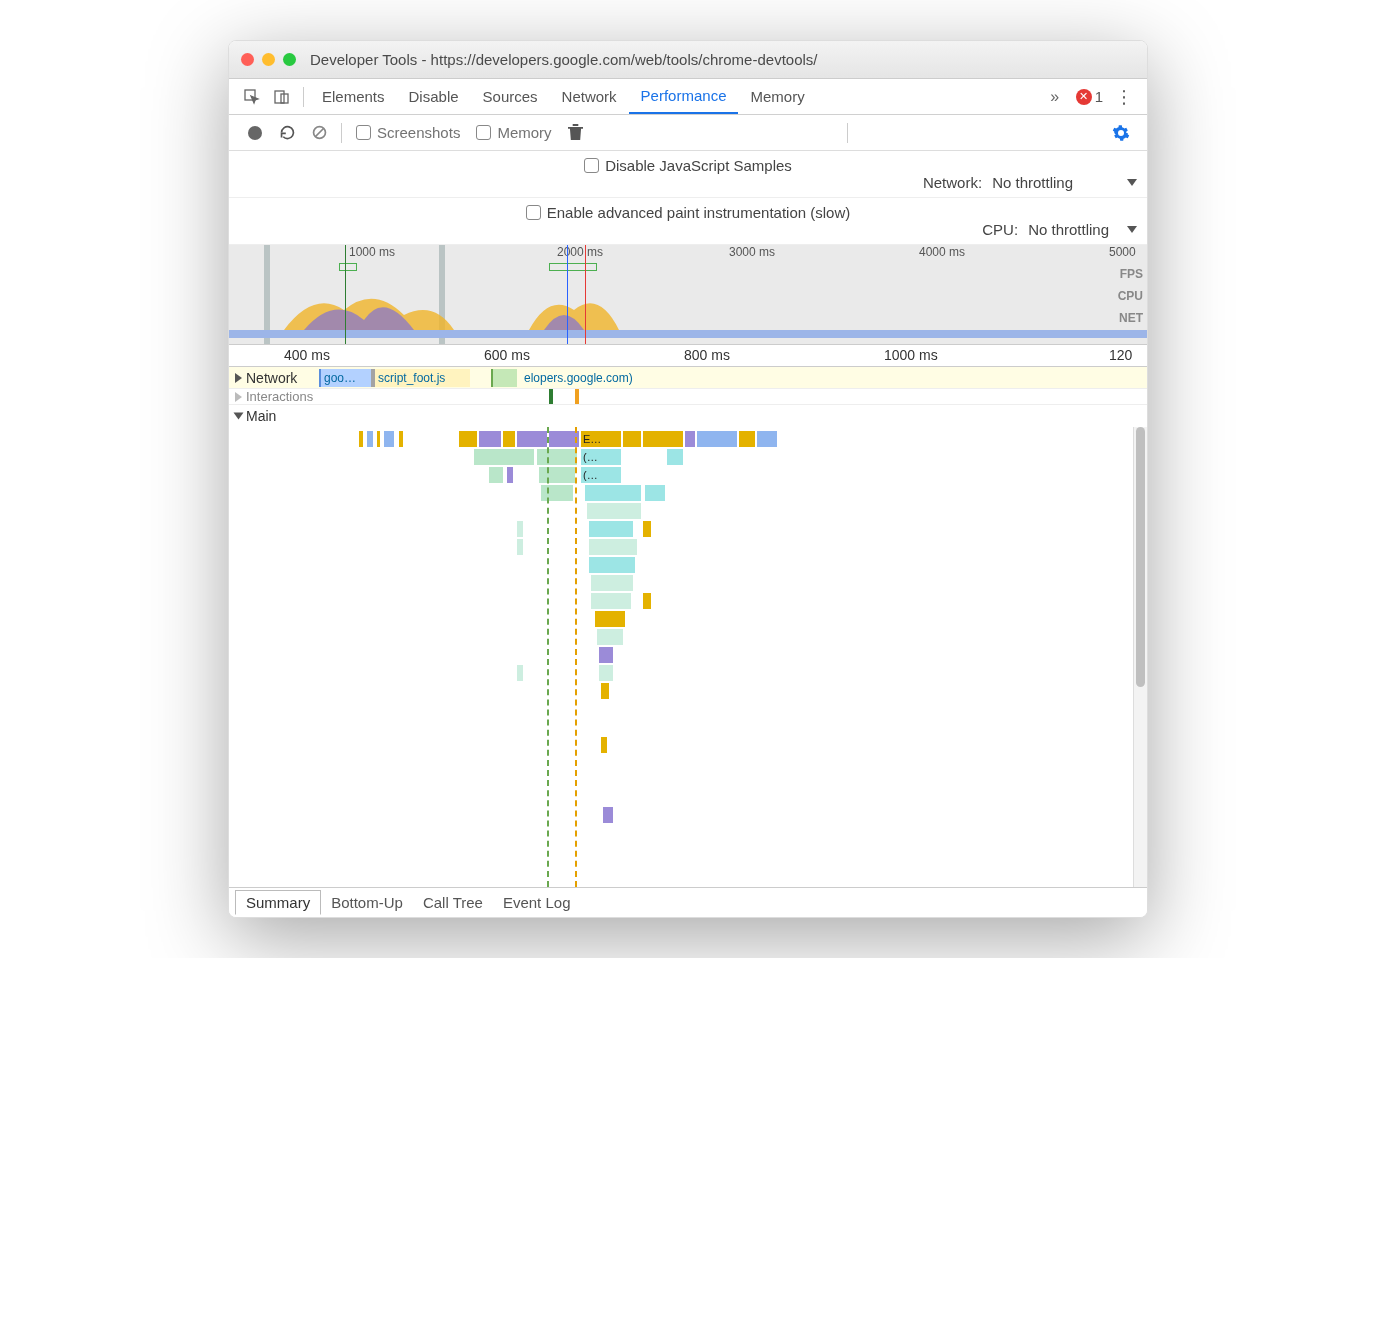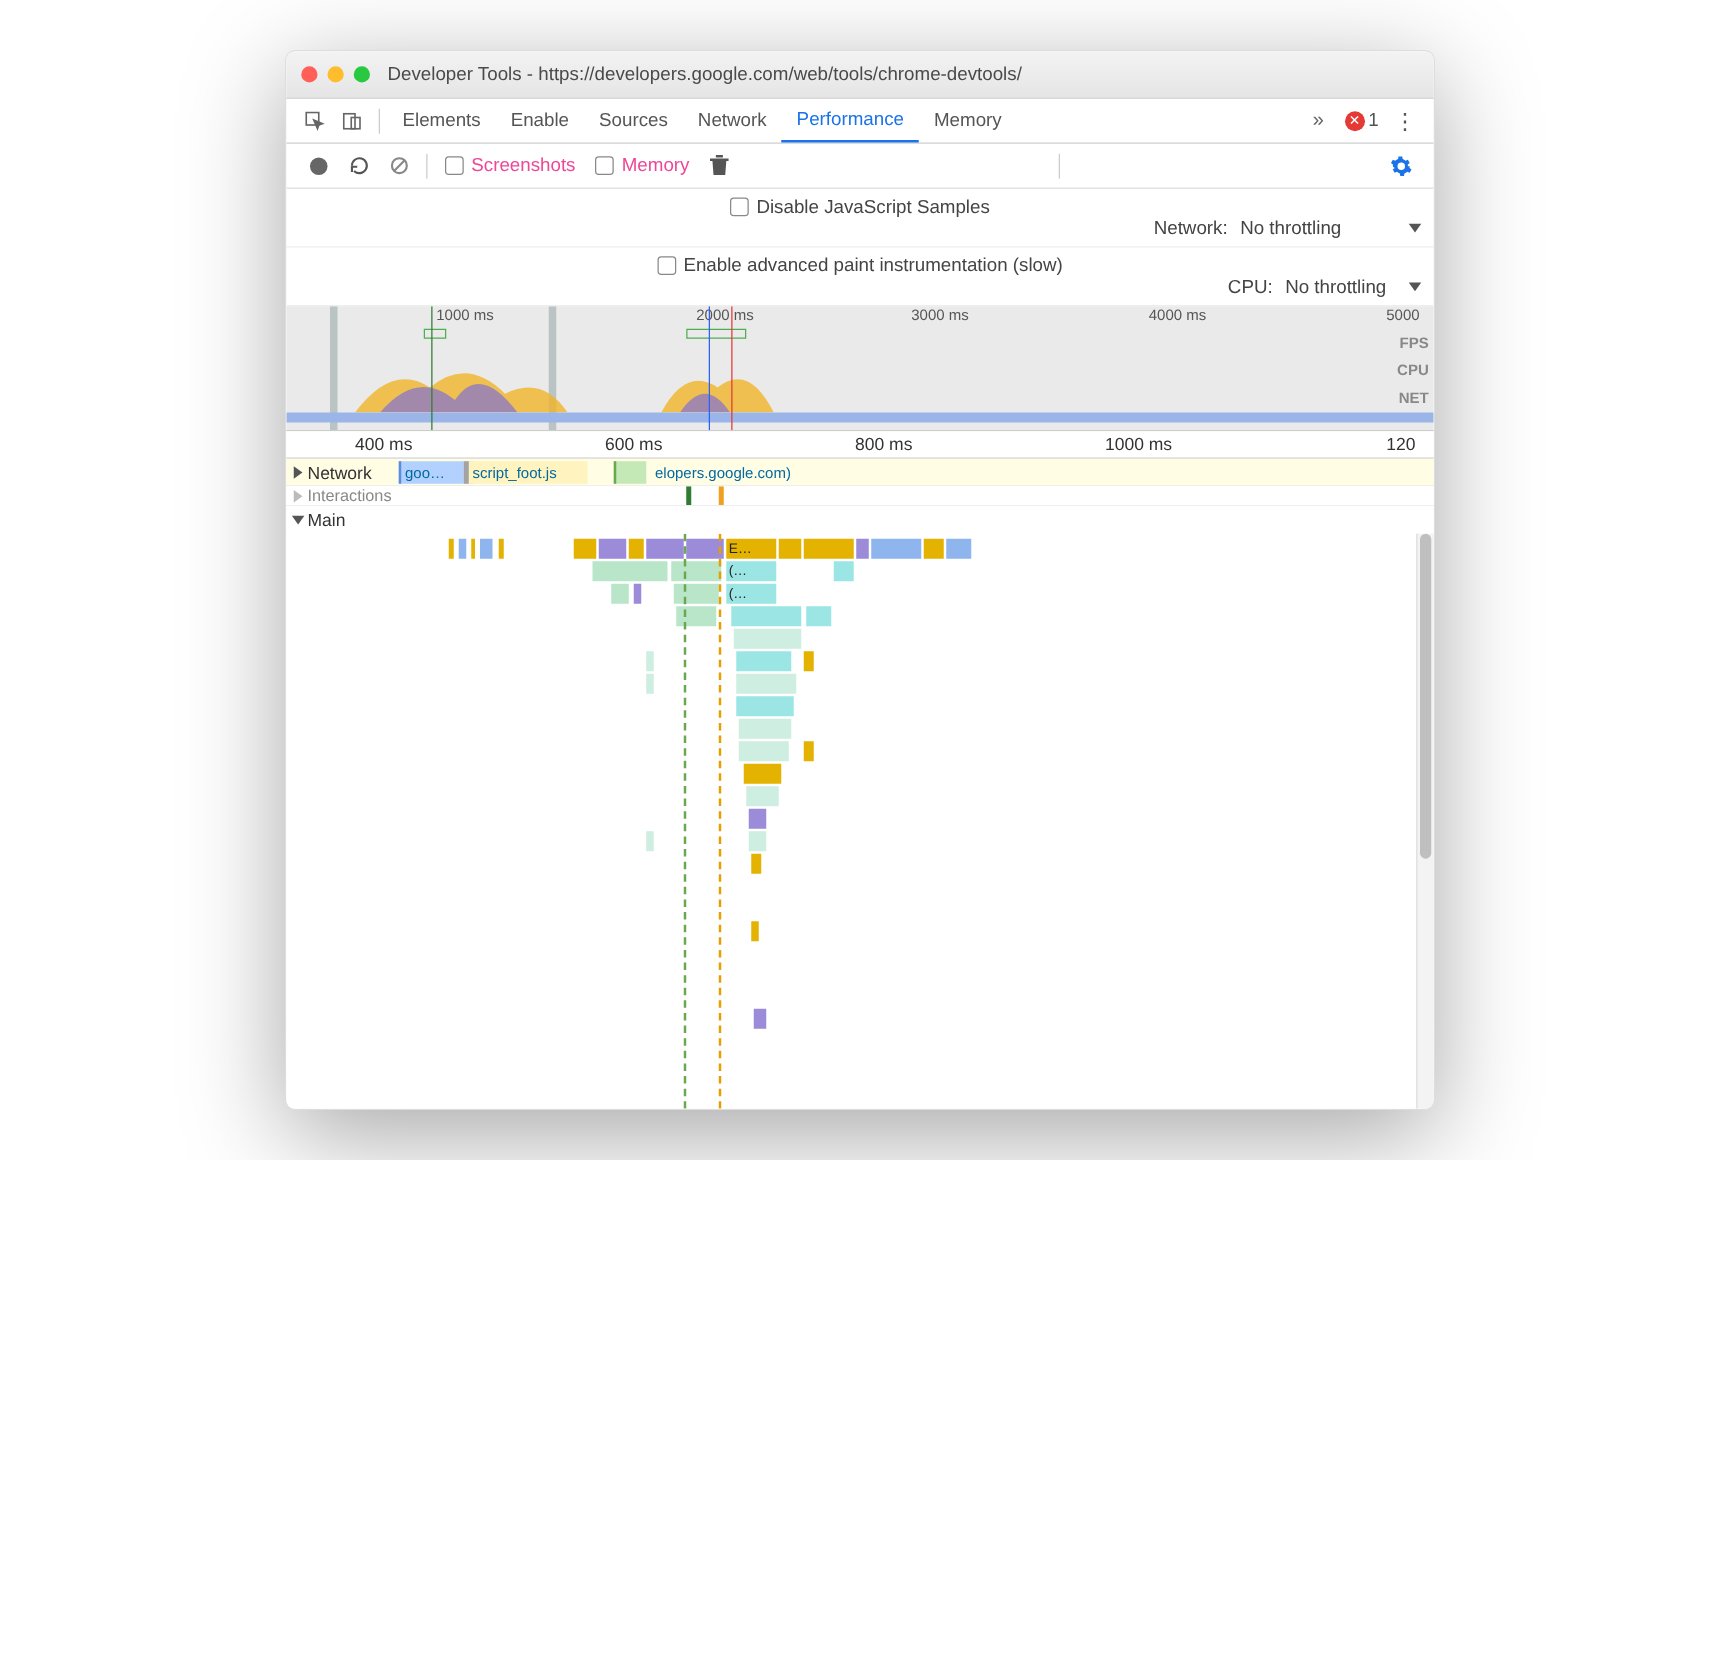--- a/index.html
+++ b/index.html
@@ -15,21 +15,21 @@
   
   .tabbar{height:36px;display:flex;align-items:center;border-bottom:1px solid #d0d0d0;padding:0 8px;color:#555;font-size:15px;}
   .tb-ico{width:22px;height:22px;display:flex;align-items:center;justify-content:center;margin:0 4px;color:#555;}
   .tb-sep{width:1px;height:20px;background:#ccc;margin:0 6px;}
   .tab{padding:0 12px;height:100%;display:flex;align-items:center;cursor:pointer;white-space:nowrap;}
   .tab.active{color:#1a73e8;border-bottom:2px solid #1a73e8;}
   .tb-right{margin-left:auto;display:flex;align-items:center;gap:6px;}
   .err-badge{display:flex;align-items:center;gap:3px;}
   .err-circle{width:16px;height:16px;border-radius:50%;background:#e53935;color:#fff;font-size:11px;display:flex;align-items:center;justify-content:center;}
   
-  .toolbar2{height:36px;display:flex;align-items:center;padding:0 10px;border-bottom:1px solid #ddd;color:#ec4899;font-size:15px;}
+  .toolbar2{height:36px;display:flex;align-items:center;padding:0 10px;border-bottom:1px solid #ddd;color:#737373;font-size:15px;}
   .t2-ico{width:24px;height:24px;display:flex;align-items:center;justify-content:center;margin:0 4px;}
   .rec-dot{width:14px;height:14px;border-radius:50%;background:#666;}
   .cb{width:15px;height:15px;border:1px solid #888;border-radius:3px;margin-right:6px;display:inline-block;vertical-align:middle;}
   .cb-group{display:flex;align-items:center;margin:0 8px;}
   .gear{margin-left:auto;color:#1a73e8;}
   
   .settings-row{display:flex;align-items:center;padding:6px 10px;font-size:15px;color:#444;border-bottom:1px solid #eee;flex-direction:column;}
   .settings-row .sel{margin-left:auto;display:flex;align-items:center;gap:10px;}
   .sel-label{color:#444;} .sel-val{color:#444;margin-right:4px;}
   .tri-down{width:0;height:0;border-left:5px solid transparent;border-right:5px solid transparent;border-top:7px solid #555;}
@@ -87,21 +87,21 @@
           </svg>
     </div>
     <div class="tb-ico">
       <svg width="16" height="16" viewBox="0 0 16 16" fill="none" stroke="#666" stroke-width="1.3">
             <rect x="1" y="2" width="9" height="12"></rect>
             <rect x="7" y="5" width="7" height="9"></rect>
           </svg>
     </div>
     <div class="tb-sep"></div>
     <div class="tab">Elements</div>
-    <div class="tab">Enable</div>
+    <div class="tab">Disable</div>
     <div class="tab">Sources</div>
     <div class="tab">Network</div>
     <div class="tab active">Performance</div>
     <div class="tab">Memory</div>
     <div class="tb-right">
       <div class="tb-ico" style="font-size:16px;color:#666;">»</div>
       <div class="err-badge">
         <div class="err-circle">✕</div>
         <span>1</span>
       </div>
@@ -294,15 +294,21 @@
       <div class="bar" style="left:288px;top:238px;width:6px;background:#cdeee0"></div>
 
       <div class="bar" style="left:414px;top:94px;width:8px;background:#e4b200"></div>
       <div class="bar" style="left:414px;top:166px;width:8px;background:#e4b200"></div>
     </div>
     <div class="scroll-track">
       <div class="scroll-thumb" style="top:0;height:260px"></div>
     </div>
   </div>
 
+  <div class="bottom-tabs">
+    <div class="btab active">Summary</div>
+    <div class="btab">Bottom-Up</div>
+    <div class="btab">Call Tree</div>
+    <div class="btab">Event Log</div>
+  </div>
 
 </div>
 </div>
 
 </body></html>

